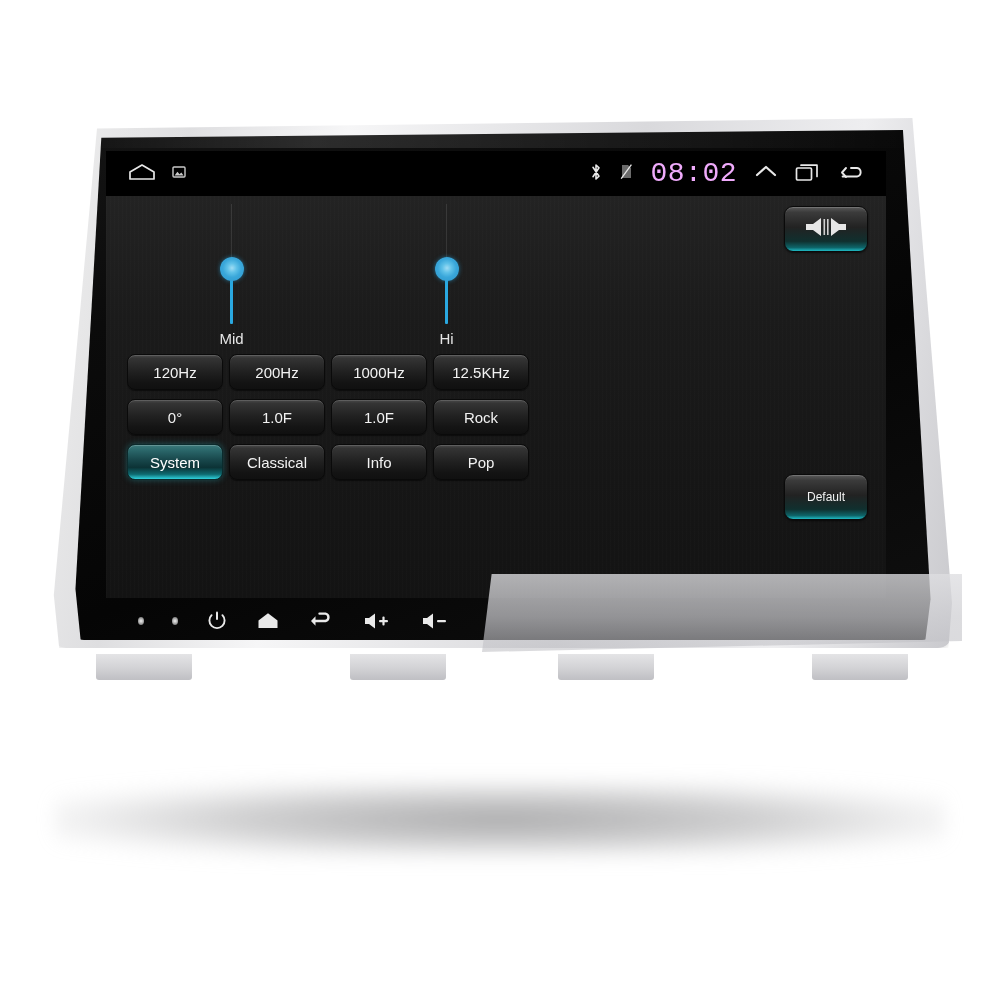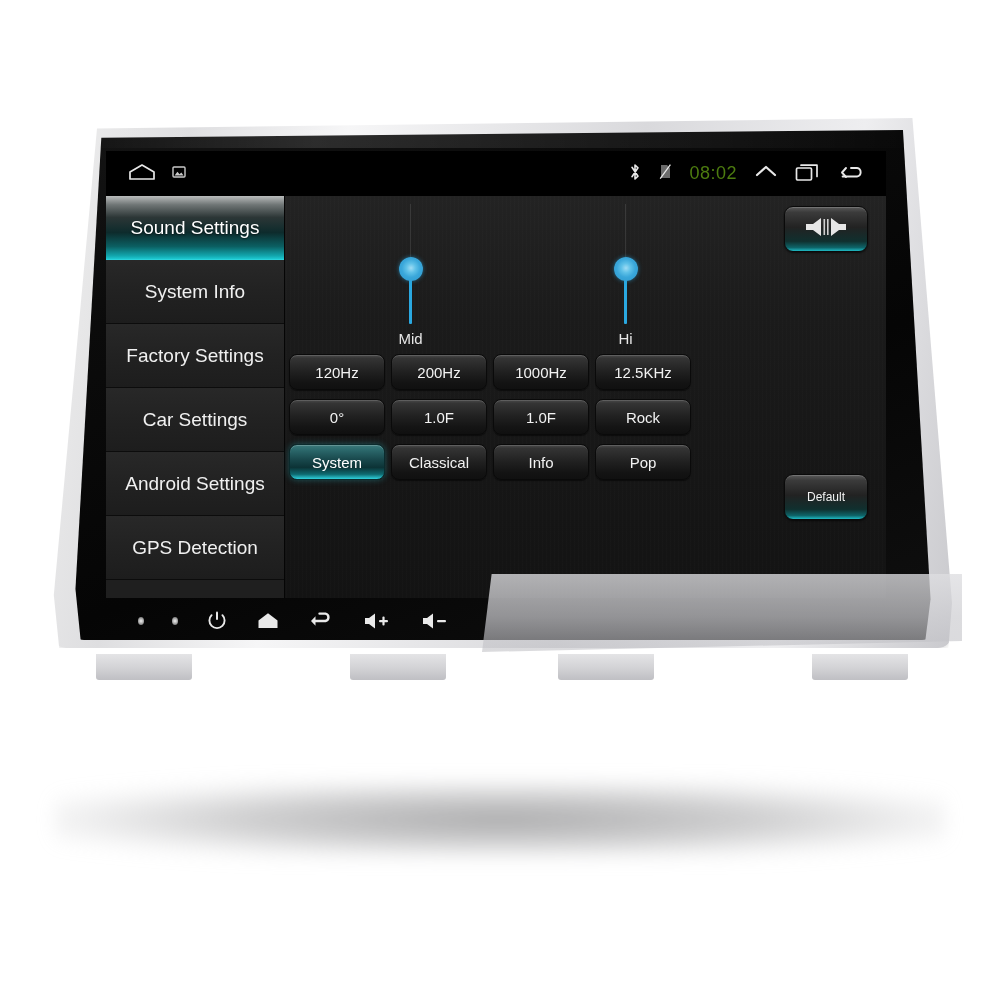--- a/index.html
+++ b/index.html
@@ -70,21 +70,21 @@
 
   
   #statusbar{
     position:relative;
     height:45px; width:100%;
     background:#000;
     display:flex;align-items:center;
   }
   #sb-left{display:flex;align-items:center;gap:16px;padding-left:22px;}
   #sb-right{margin-left:auto;display:flex;align-items:center;gap:17px;padding-right:20px;}
-  .sb-time{color:#4d7c0f;font-size:18px;letter-spacing:.5px;font-weight:500;}
+  .sb-time{color:#f0abfc;font-size:28px;letter-spacing:.5px;font-weight:500;font-family:Liberation Mono, monospace;}
 
   
   #content{
     position:relative;
     height:402px;
     background:
        repeating-linear-gradient(90deg,rgba(255,255,255,.012) 0 1px,rgba(0,0,0,0) 1px 4px),
        linear-gradient(180deg,#232323 0%,#1b1b1b 30%,#161616 70%,#131313 100%);
     display:flex;
   }
@@ -163,21 +163,21 @@
   
   #balance-btn{
     position:absolute;
     right:18px; top:10px;
     width:84px; height:46px;
   }
 
   
   #btn-grid{
     position:absolute;
-    left:4px; top:158px;
+    left:21px; top:158px;
     width:420px;
     display:grid;
     grid-template-columns:repeat(4,96px);
     grid-auto-rows:36px;
     gap:9px 6px;
   }
   .gbtn{
     border-radius:8px;
     display:flex;align-items:center;justify-content:center;
     color:#f2f2f2;font-size:15px;
@@ -314,40 +314,20 @@
           <svg width="28" height="20" viewBox="0 0 28 20">
             <path d="M8 6 L4 10.5 L8 15" fill="none" stroke="#e8e8e8" stroke-width="1.9" stroke-linecap="round" stroke-linejoin="round"></path>
             <path d="M4.6 10.5 L19 10.5 A4.3 4.3 0 0 0 19 2 L13 2" fill="none" stroke="#e8e8e8" stroke-width="1.9" stroke-linecap="round" stroke-linejoin="round" transform="translate(0,4)"></path>
           </svg>
         </span>
       </div>
     </div>
 
     <div id="content">
 
-      <div id="sidebar">
-        <div class="side-item selected">
-          <span>Sound Settings</span>
-        </div>
-        <div class="side-item">
-          <span>System Info</span>
-        </div>
-        <div class="side-item">
-          <span>Factory Settings</span>
-        </div>
-        <div class="side-item">
-          <span>Car Settings</span>
-        </div>
-        <div class="side-item">
-          <span>Android Settings</span>
-        </div>
-        <div class="side-item">
-          <span>GPS Detection</span>
-        </div>
-      </div>
 
       <div id="main">
 
         <div id="sliders">
           <div class="slider-col">
             <div class="s-track"></div>
             <div class="s-fill"></div>
             <div class="s-thumb"></div>
             <div class="s-label">Mid</div>
           </div>

